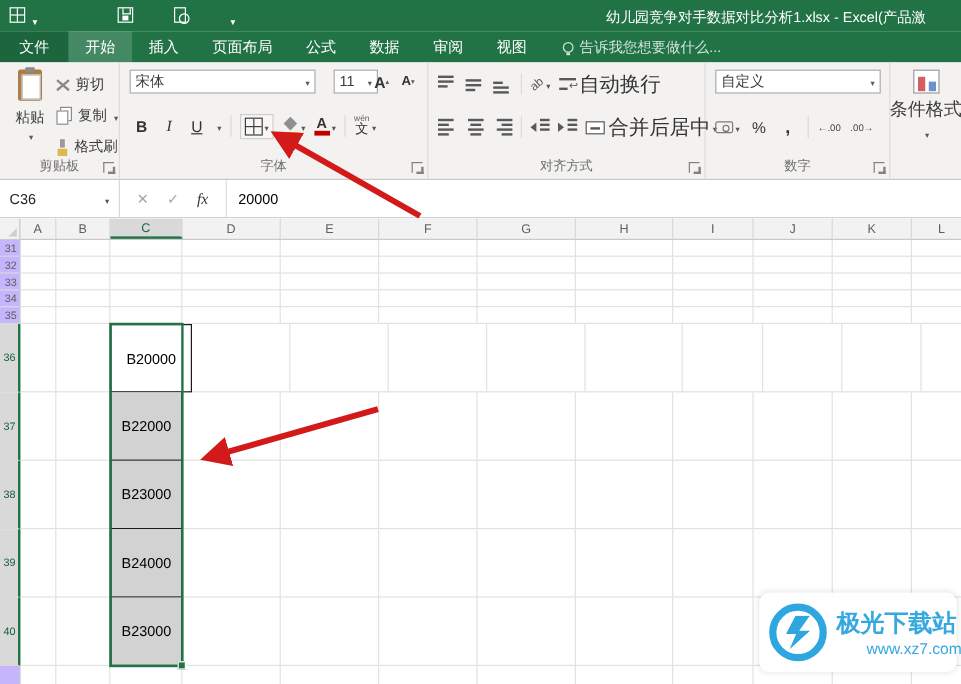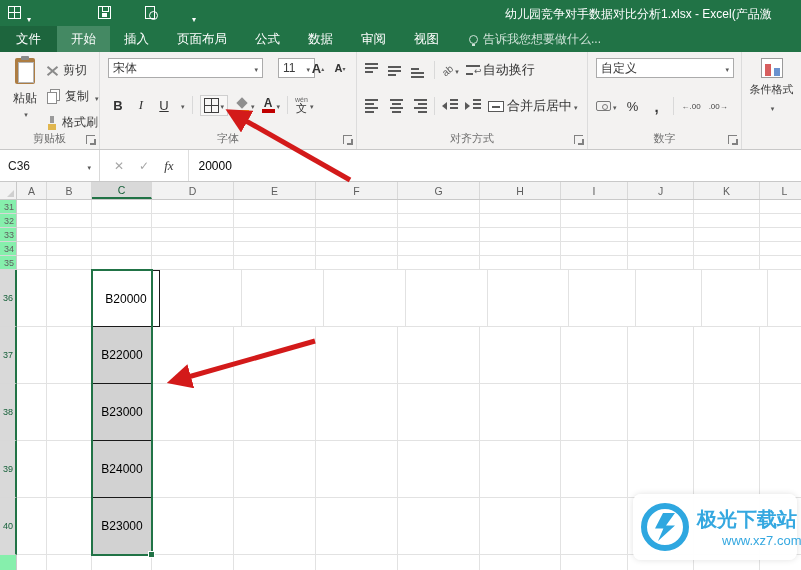--- a/index.html
+++ b/index.html
@@ -121,39 +121,39 @@
   .ind-ic::before { content:""; position:absolute; left:0; top:3px; border-top:4px solid transparent; border-bottom:4px solid transparent; }
   .ind-in::before  { border-left:5px solid #595959; }
   .ind-out::before { border-right:5px solid #595959; }
   .ab { display:inline-block; font-size:10px; color:#595959; transform:rotate(-40deg); }
   .wrap-ic { width:14px; height:13px; position:relative;
     background:linear-gradient(#595959,#595959) 0 1px/14px 2px no-repeat,
                linear-gradient(#595959,#595959) 0 9px/7px 2px no-repeat; }
   .wrap-ic::after { content:"↩"; position:absolute; right:-2px; top:2px; font-size:9px; color:#595959; }
   .merge-ic { width:16px; height:11px; border:1px solid #595959; background:#fff; position:relative; }
   .merge-ic::before { content:""; position:absolute; left:3px; right:3px; top:4px; height:2px; background:#595959; }
-  .small-lbl { font-size:13px; white-space:nowrap; margin-left:3px; }
+  .small-lbl { font-size:17px; white-space:nowrap; margin-left:3px; }
 
   
   .num-format { left:8px; top:6px; width:138px; }
   .num-row { position:absolute; left:8px; top:44px; display:flex; align-items:center; gap:8px; }
   .bill-ic { width:15px; height:10px; border:1px solid #7a7a7a; border-radius:2px; position:relative; }
   .bill-ic::after { content:""; position:absolute; left:5px; top:2px; width:4px; height:4px; border:1px solid #7a7a7a; border-radius:50%; }
   .pct { font-size:13px; }
   .comma { font-size:15px; font-weight:bold; }
   .dec-ic::after { font-size:8px; color:#444; letter-spacing:0; }
   .dec-inc::after { content:"←.00"; }
   .dec-dec::after { content:".00→"; }
 
   
   .cf-btn { position:absolute; left:0; top:6px; width:59px; display:flex; flex-direction:column; align-items:center; gap:4px; }
   .cf-icon { width:22px; height:20px; border:1px solid #9a9a9a; background:
     linear-gradient(#d75e5e,#d75e5e) 3px 5px/6px 12px no-repeat,
     linear-gradient(#6b93cf,#6b93cf) 12px 9px/6px 8px no-repeat, #fff; }
-  .cf-lbl { font-size:11px; white-space:nowrap; }
+  .cf-lbl { font-size:15px; white-space:nowrap; }
 
   
   .formulabar { position:absolute; top:150px; left:0; width:801px; height:32px; background:#fff;
                 border-bottom:1px solid #c8c8c8; display:flex; align-items:stretch; font-size:12px; }
   .namebox { width:100px; display:flex; align-items:center; padding:0 8px; border-right:1px solid #d9d9d9; color:#222; }
   .namebox .caret { margin-left:auto; }
   .fxbtns { display:flex; align-items:center; gap:15px; padding:0 14px; border-right:1px solid #dedede; }
   .fx-cancel, .fx-enter { color:#a6a6a6; font-size:12px; }
   .fx-fn { color:#3a3a3a; font-style:italic; font-family:"Liberation Serif", serif; font-size:13px; }
   .fvalue { display:flex; align-items:center; padding-left:10px; color:#000; }
@@ -161,21 +161,21 @@
   
   .sheet { position:absolute; top:182px; left:0; width:801px; height:388px; overflow:hidden; background:#fff; }
   .col-headers { display:flex; height:18px; background:#f2f2f2; border-bottom:1px solid #c9c9c9; }
   .corner { width:17px; flex:0 0 auto; border-right:1px solid #c9c9c9; position:relative; background:#f2f2f2; }
   .corner::after { content:""; position:absolute; right:2px; bottom:2px; border-left:7px solid transparent; border-bottom:7px solid #cfcfcf; }
   .col-header { flex:0 0 auto; display:flex; align-items:center; justify-content:center;
                 border-right:1px solid #d8d8d8; font-size:10.5px; color:#5f5f5f; }
   .col-header.sel { background:#d9d9d9; color:#17613a; border-bottom:2px solid #217346; }
   .grid-body { position:relative; }
   .grid-row { display:flex; }
-  .row-header { width:17px; flex:0 0 auto; background:#86efac; border-right:1px solid #c9c9c9; border-bottom:1px solid #d8d8d8;
+  .row-header { width:17px; flex:0 0 auto; background:#c4b5fd; border-right:1px solid #c9c9c9; border-bottom:1px solid #d8d8d8;
                 display:flex; align-items:center; justify-content:flex-end; padding-right:2px; font-size:9px; color:#5f5f5f; }
   .row-header.sel { background:#d9d9d9; color:#17613a; border-right:2px solid #217346; }
   .cell { flex:0 0 auto; border-right:1px solid #e2e2e2; border-bottom:1px solid #e2e2e2; }
   .cell.selcell { background:#d2d2d2; border:1px solid #1a1a1a; display:flex; align-items:center; justify-content:center;
                   font-size:12px; color:#000; }
   .cell.selcell.active { background:#fff; }
   .sel-ring { position:absolute; border:2px solid #217346; pointer-events:none; z-index:3; }
   .sel-handle { position:absolute; width:7px; height:7px; background:#217346; border:1px solid #fff; z-index:4; }
 
   

